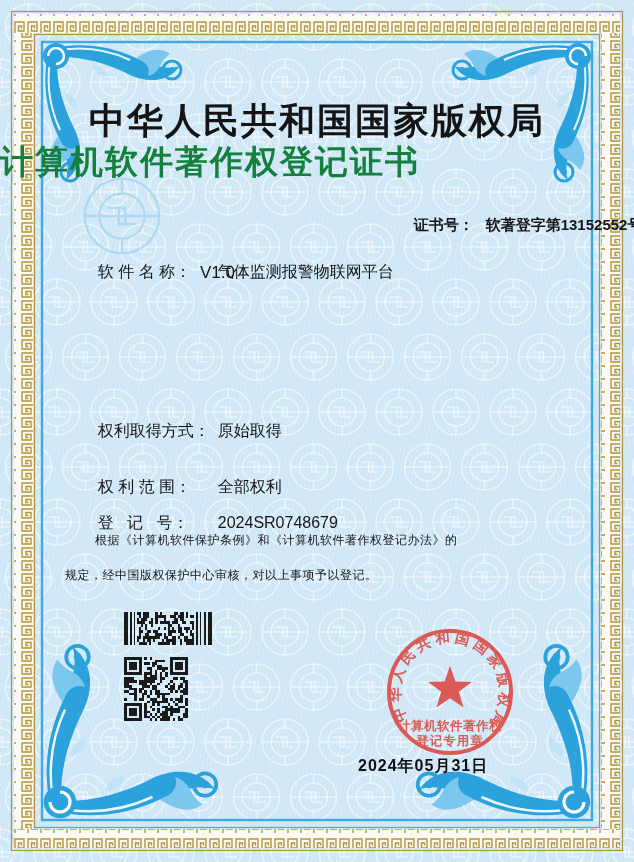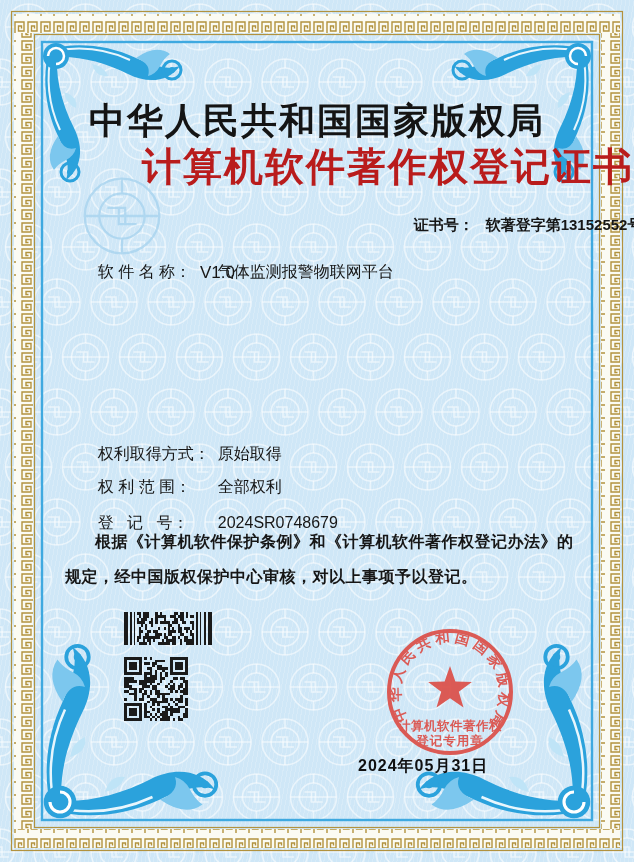--- a/index.html
+++ b/index.html
@@ -27,31 +27,31 @@
     background:repeating-linear-gradient(100deg,rgba(255,255,255,.18) 0 1px,rgba(255,255,255,0) 1px 4px);
   }
   .bg-svg{position:absolute;inset:0;width:634px;height:862px;}
   .abs{position:absolute;white-space:pre;}
   .title1{
     top:97px;left:0;width:634px;text-align:center;
     font-family:"Liberation Serif","DejaVu Serif",serif;
     font-weight:bold;font-size:36px;letter-spacing:2px;color:#141414;
   }
   .title2{
-    top:140px;left:0;width:634px;text-align:right;
+    top:140px;left:0;width:634px;text-align:left;
     font-family:"Liberation Serif","DejaVu Serif",serif;
-    font-weight:bold;font-size:39px;letter-spacing:2px;color:#b91c1c;
+    font-weight:bold;font-size:33px;letter-spacing:2px;color:#15803d;
   }
   .certno{top:199px;left:397px;font-size:15px;font-weight:bold;}
   .certno .gap{display:inline-block;width:12px;}
   .frow{left:80px;font-size:16px;font-weight:normal;line-height:21px;}
   .frow .lbl{display:inline-block;min-width:120px;}
   .r1{top:240px}.r1b{top:263px;left:200px;font-size:17px;font-weight:normal;}
-  .r2{top:313px}.r3{top:422px}.r4{top:455px}.r5{top:491px}
-  .stline{font-size:16px;font-weight:bold;letter-spacing:.5px;}
+  .r2{top:313px}.r3{top:399px}.r4{top:455px}.r5{top:491px}
+  .stline{font-size:12px;font-weight:normal;letter-spacing:.5px;}
   .st1{top:532px;left:95px;}
   .st2{top:567px;left:65px;}
   .barcode{left:124px;top:612px;}
   .qrcode{left:124px;top:657px;}
   .sealsvg{left:370px;top:612px;}
   .seal-text{font-weight:bold;fill:var(--red);}
   .date{top:756px;left:358px;font-size:16px;font-weight:bold;letter-spacing:1px;color:#101010;}
   .goldstroke{stroke:var(--gold);fill:none;}
   .bluestroke{stroke:#3fa9e0;fill:none;}
 </style>

